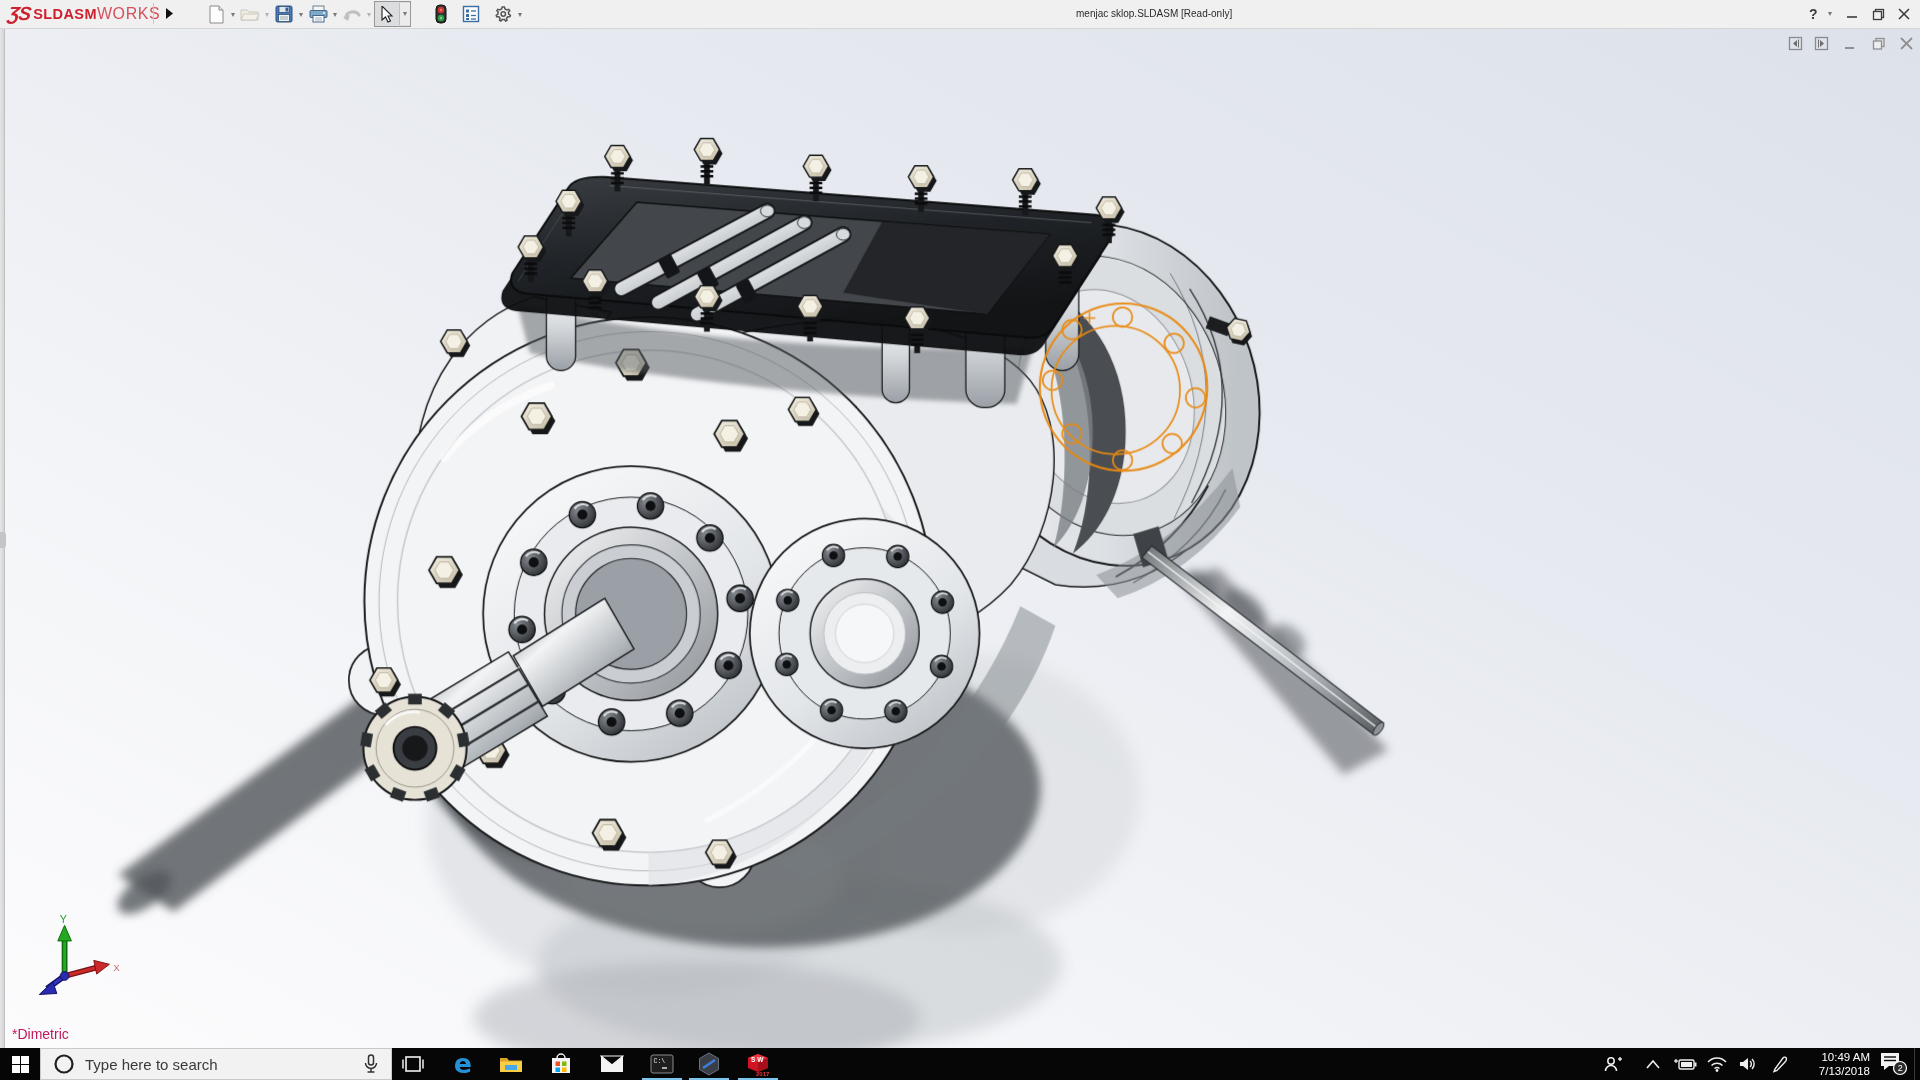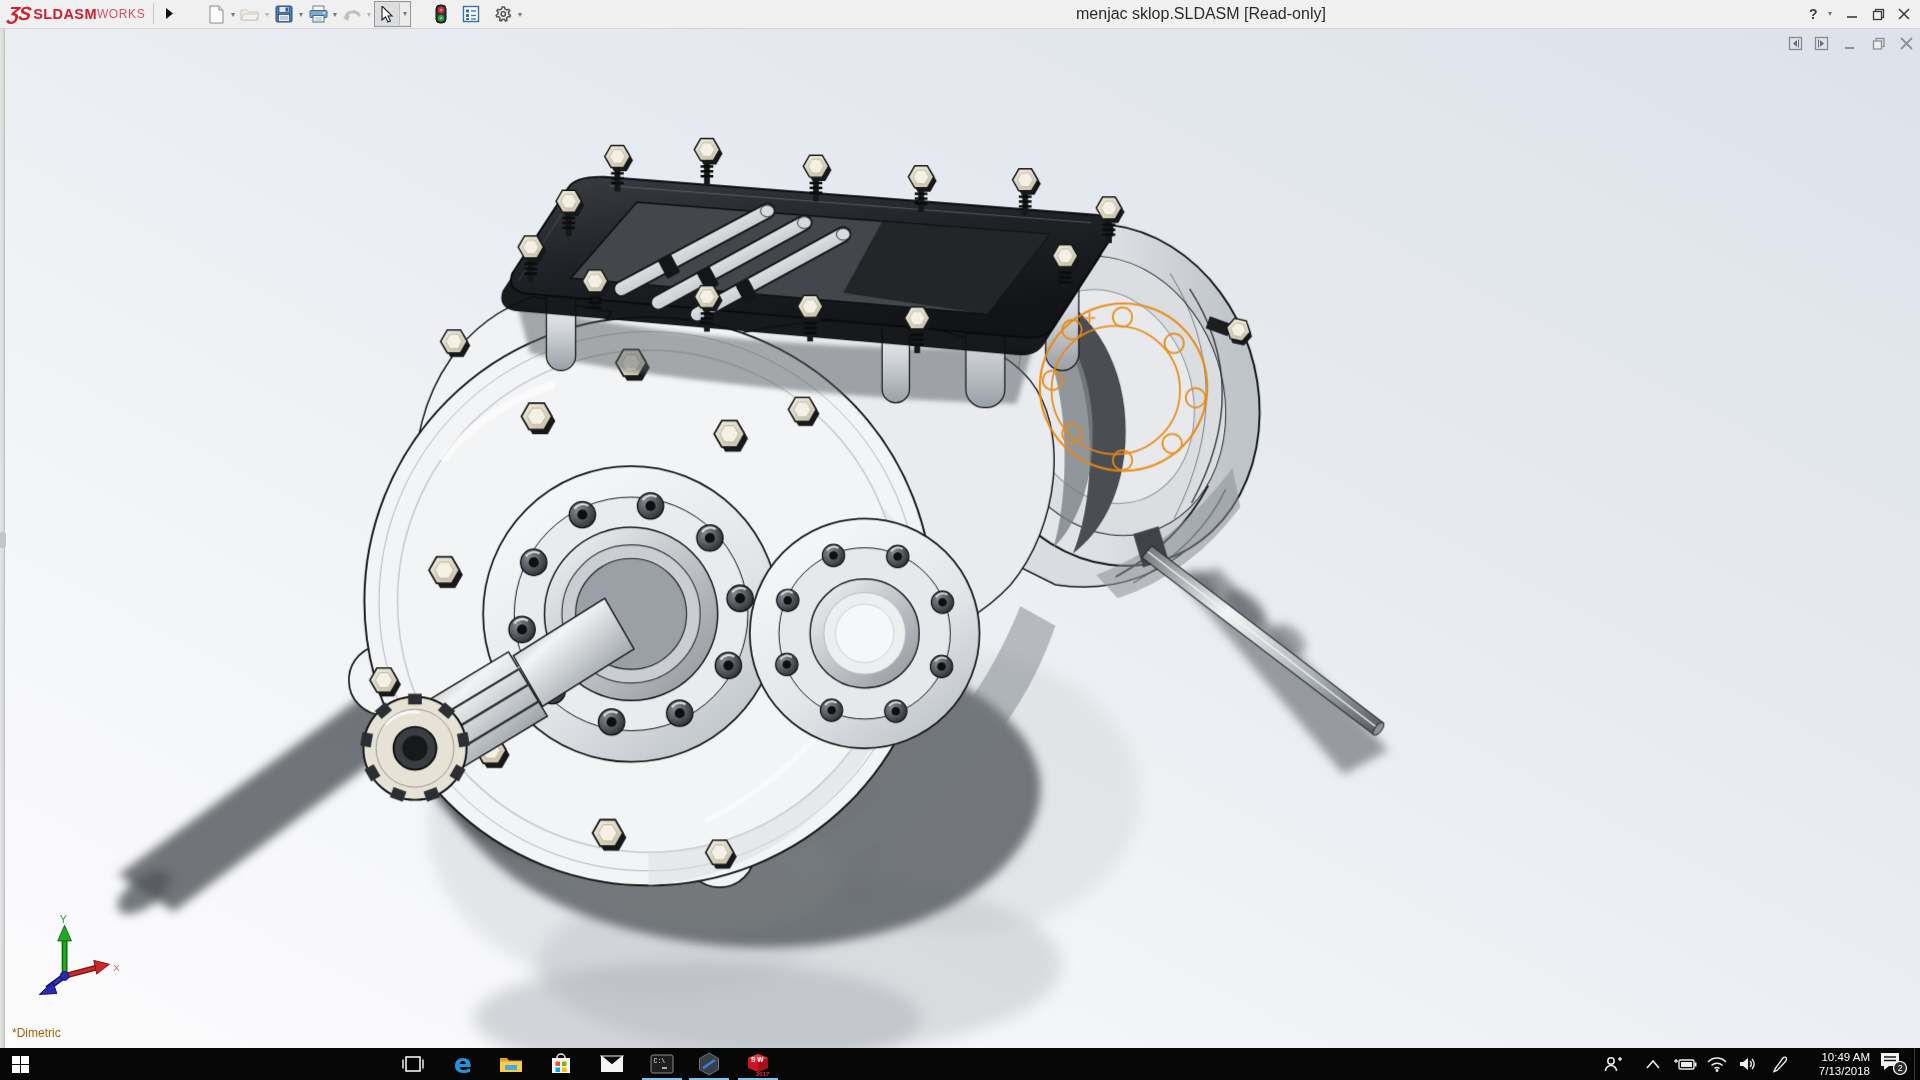--- a/index.html
+++ b/index.html
@@ -7,48 +7,48 @@
        font-family:"Liberation Sans",sans-serif;background:#fff;
        -webkit-font-smoothing:antialiased;}
 
   
   .titlebar{position:absolute;top:0;left:0;width:1920px;height:28px;
             background:#f0f0f0;border-bottom:1px solid #d5d5d5;z-index:40;}
   .logo{position:absolute;left:8px;top:3px;height:22px;display:flex;align-items:center;}
   .logo-glyph{color:#cf202f;font-weight:bold;font-style:italic;font-size:19px;
               transform:skewX(-8deg);margin-right:3px;letter-spacing:-1px;}
   .logo-solid{color:#cf202f;font-weight:bold;font-size:14.5px;letter-spacing:.4px;}
-  .logo-works{color:#d4515c;font-weight:normal;font-size:12px;letter-spacing:.6px;}
+  .logo-works{color:#d4515c;font-weight:normal;font-size:16px;letter-spacing:.6px;}
   .tb-sep{position:absolute;left:153px;top:3px;width:1px;height:21px;background:#c8c8c8;}
   .flyout{position:absolute;left:160px;top:2px;width:18px;height:23px;display:flex;
           align-items:center;justify-content:center;color:#111;font-size:11px;cursor:default;}
   .tools{position:absolute;left:204px;top:2px;height:24px;display:flex;align-items:center;}
   .tbtn{width:24px;height:24px;display:flex;align-items:center;justify-content:center;}
   .caret{font-size:8px;color:#777;width:10px;text-align:center;}
   .caret.dim{color:#b5b5b5;}
   .gap18{width:18px;}
   .sel-box{display:flex;align-items:center;border:1px solid #979797;background:#dcdddf;height:24px;}
   .sel-box .caret{border-left:1px solid #bfbfbf;height:22px;line-height:22px;background:#ececec;}
   .doc-title{position:absolute;left:1076px;top:0;height:28px;line-height:28px;
-             font-size:16px;color:#2b2b2b;}
+             font-size:10px;color:#2b2b2b;}
   .win-ctl{position:absolute;top:0;height:28px;display:flex;align-items:center;color:#444;}
   .help-btn{position:absolute;left:1809px;top:0;height:28px;line-height:28px;font-size:14px;
             font-weight:bold;color:#3c3c3c;}
   .help-caret{position:absolute;left:1828px;top:0;height:28px;line-height:28px;font-size:8px;color:#777;}
 
   
   .viewport{position:absolute;top:28px;left:0;width:1920px;height:1020px;
             background:linear-gradient(to bottom left,#dde2ea 0%,#e7eaf0 38%,#f4f5f8 72%,#fcfcfd 100%);}
   .left-strip{position:absolute;top:28px;left:0;width:4px;height:1020px;
               background:linear-gradient(to right,#e6e6e6,#d2d4d6);border-right:1px solid #bfc1c3;z-index:5;}
   .splitter-nub{position:absolute;top:532px;left:0;width:6px;height:16px;background:#c3c5c7;
                 border-radius:0 3px 3px 0;z-index:6;}
   .doc-ctl{position:absolute;top:34px;left:1788px;height:22px;display:flex;align-items:center;z-index:30;}
   .model-svg{position:absolute;top:28px;left:0;z-index:2;}
-  .orient-label{position:absolute;left:12px;top:1026px;font-size:12px;color:#a16207;z-index:8;}
+  .orient-label{position:absolute;left:12px;top:1026px;font-size:14px;color:#be185d;z-index:8;}
 
   
   .taskbar{position:absolute;top:1048px;left:0;width:1920px;height:32px;background:#060606;z-index:50;}
   .start-btn{position:absolute;left:0;top:0;width:40px;height:32px;display:flex;
              align-items:center;justify-content:center;}
   .search-box{position:absolute;left:40px;top:0;width:352px;height:32px;background:#f2f2f2;
               border:1px solid #c9c9c9;box-sizing:border-box;display:flex;align-items:center;}
   .search-box input{flex:1;border:none;outline:none;background:transparent;
                     font-size:15px;color:#3a3a3a;font-family:"Liberation Sans",sans-serif;}
   .search-box input::placeholder{color:#3a3a3a;opacity:1;}
@@ -524,20 +524,32 @@
 
 <div class="taskbar">
   <div class="start-btn">
     <svg width="17" height="17">
       <rect x="0" y="0" width="8" height="8" fill="#fff"></rect>
         <rect x="9" y="0" width="8" height="8" fill="#fff"></rect>
       <rect x="0" y="9" width="8" height="8" fill="#fff"></rect>
         <rect x="9" y="9" width="8" height="8" fill="#fff"></rect>
     </svg>
   </div>
+  <div class="search-box">
+    <svg width="22" height="22" style="margin:0 8px 0 12px">
+      <circle cx="11" cy="11" r="8.5" fill="none" stroke="#1f1f1f" stroke-width="2.2"></circle>
+    </svg>
+    <input type="text" placeholder="Type here to search" style="">
+    <svg width="16" height="20" style="margin-right:12px">
+      <rect x="5.5" y="1" width="5" height="10" rx="2.5" fill="none" stroke="#333" stroke-width="1.5"></rect>
+      <path d="M 2.5,9 A 5.5,5.5 0 0 0 13.5,9" fill="none" stroke="#333" stroke-width="1.5"></path>
+      <line x1="8" y1="14.5" x2="8" y2="18" stroke="#333" stroke-width="1.5"></line>
+      <line x1="4.5" y1="18" x2="11.5" y2="18" stroke="#333" stroke-width="1.5"></line>
+    </svg>
+  </div>
 
   <div class="task-icon" style="left:391px">
     <svg width="22" height="18">
       <rect x="4" y="2" width="14" height="14" fill="none" stroke="#f2f2f2" stroke-width="1.6"></rect>
       <line x1="1" y1="4.5" x2="1" y2="13.5" stroke="#c9c9c9" stroke-width="1.8"></line>
       <line x1="21" y1="4.5" x2="21" y2="13.5" stroke="#c9c9c9" stroke-width="1.8"></line>
     </svg>
   </div>
   <div class="task-icon" style="left:441px">
     <span style="color:#2592d8;font-size:27px;font-weight:bold;line-height:26px;font-family:'DejaVu Sans',sans-serif;">e</span>

